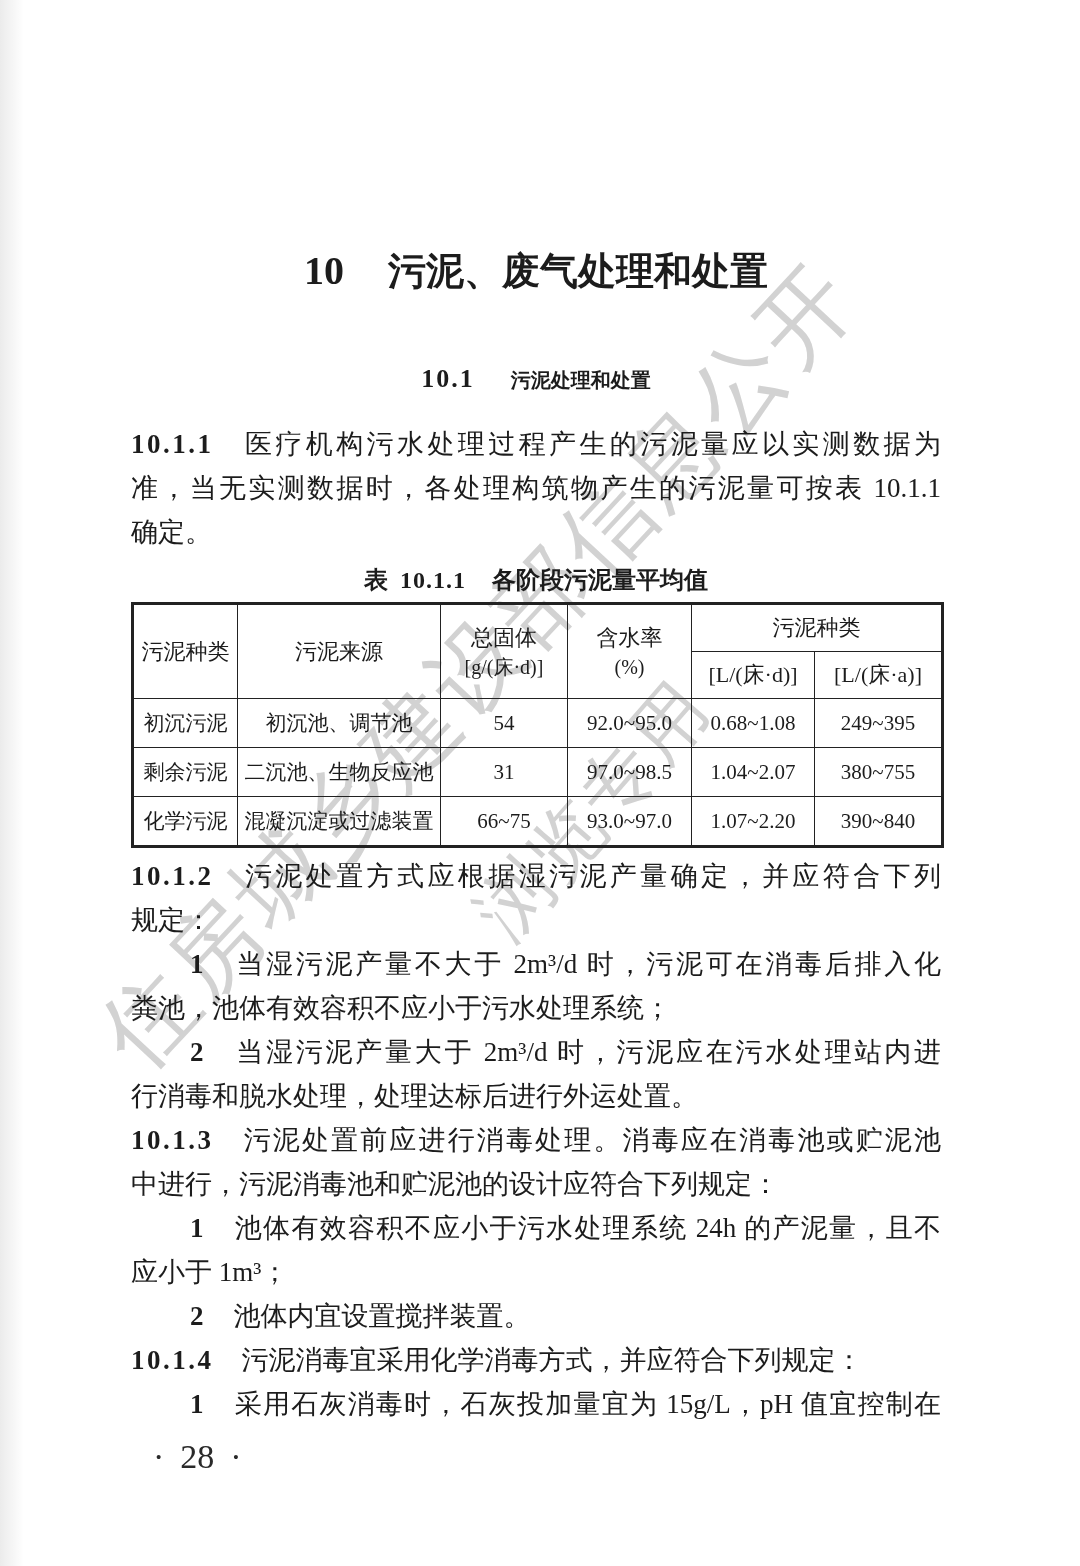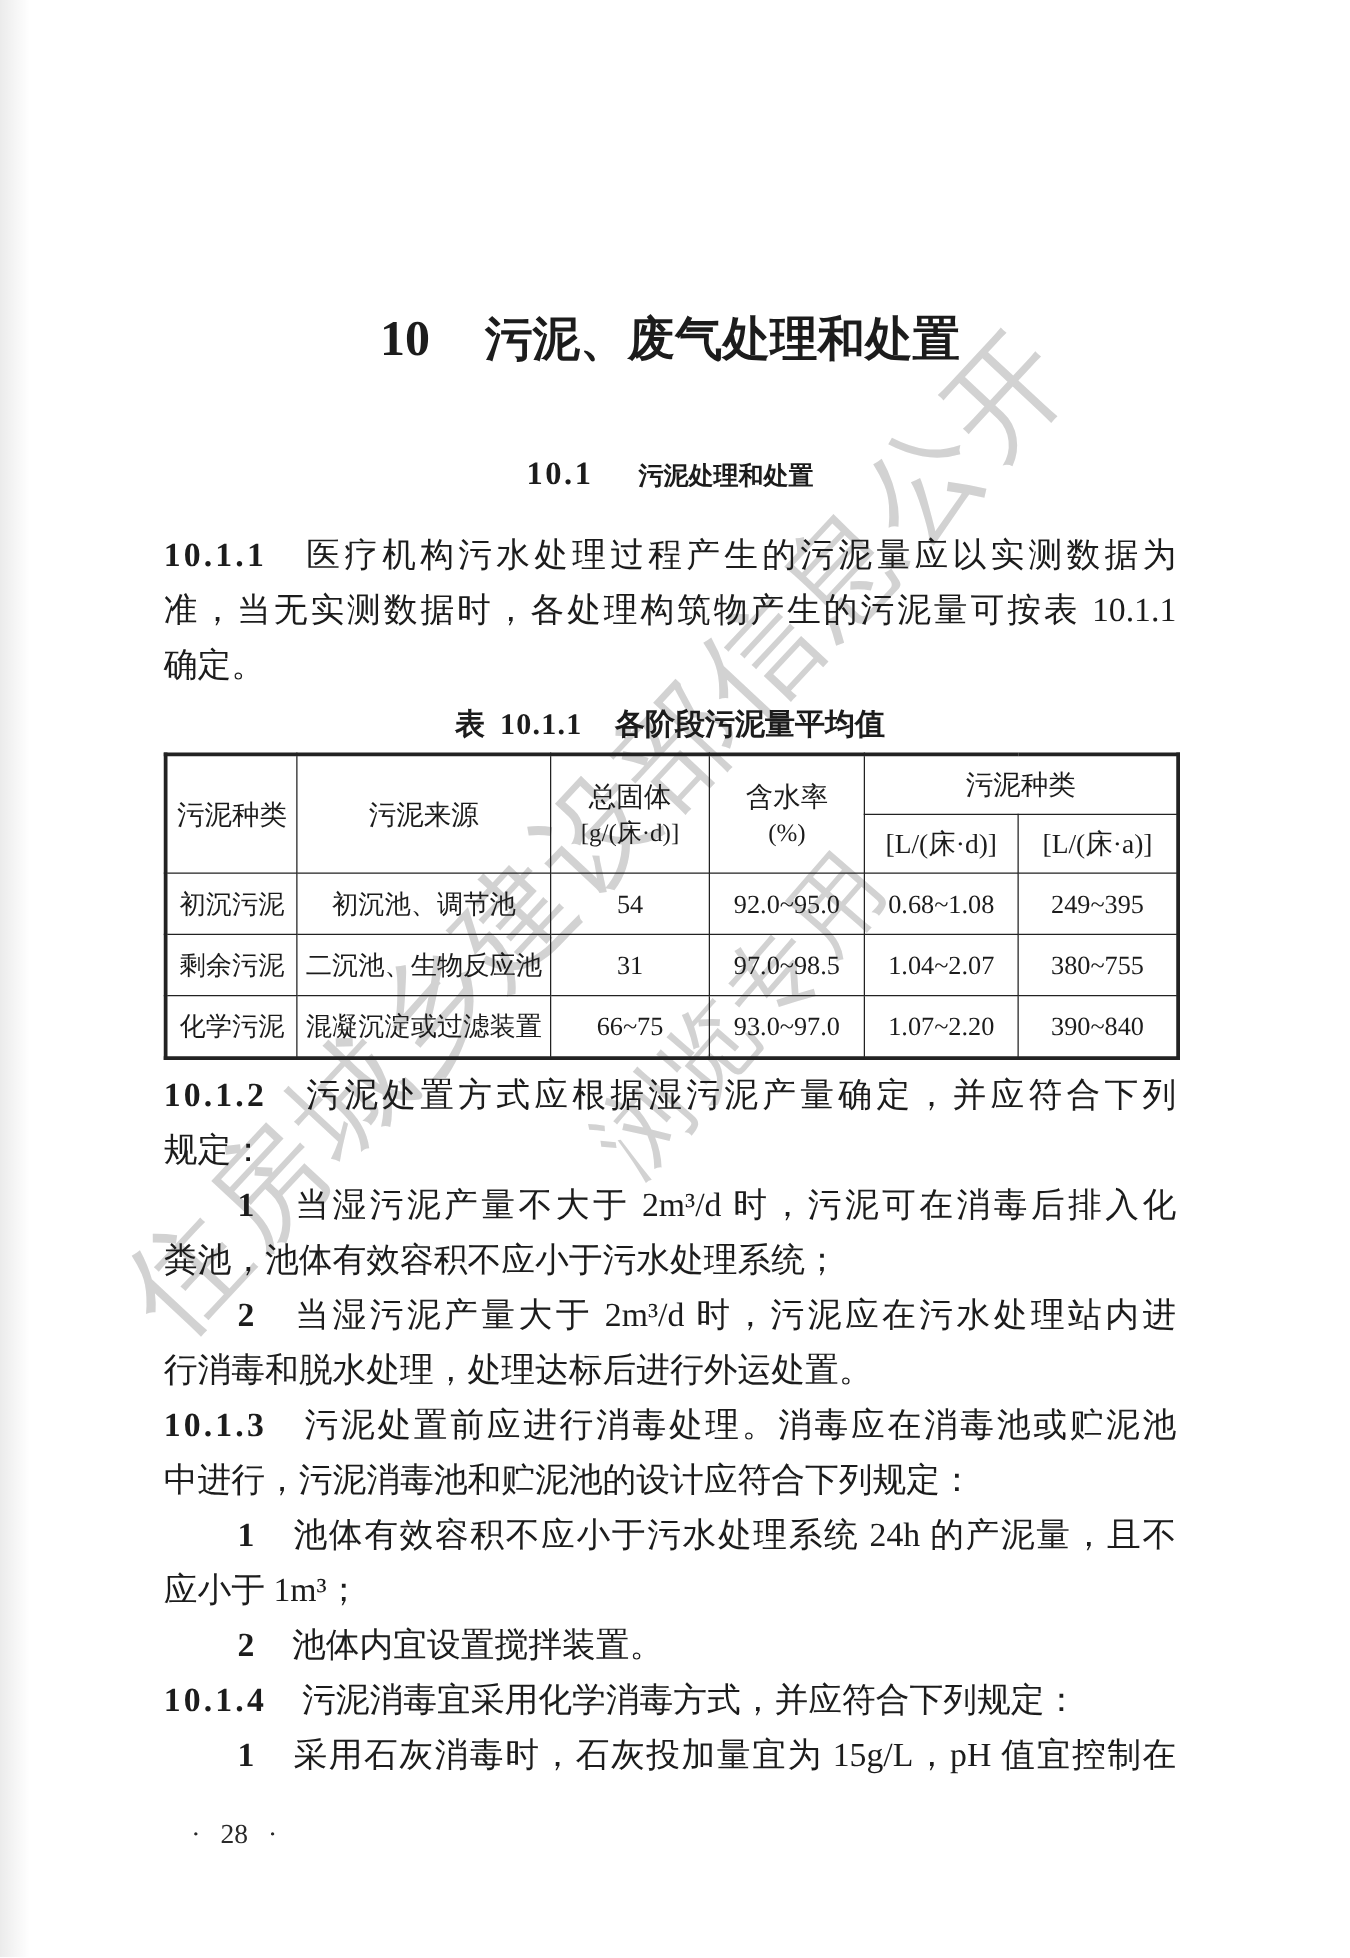--- a/index.html
+++ b/index.html
@@ -48,21 +48,21 @@
   table.t th,table.t td{border:1.5px solid #222;padding:0;text-align:center;vertical-align:middle;
           font-weight:normal;font-family:"Liberation Serif","DejaVu Serif",serif;}
   table.t thead th{font-size:22px;}
   .hr1 .grp{height:46px;}
   .hr2 th{height:46px;}
   .hname{font-size:22px;line-height:30px;}
   .hunit{font-size:20px;line-height:28px;}
   table.t tbody td{height:48px;font-size:21px;margin-left:48px;}
 
   
-  .footer{margin-top:28px;padding-left:22px;font-size:22px;color:#2a2a2a;}
+  .footer{margin-top:12px;padding-left:22px;font-size:34px;color:#2a2a2a;}
   .fpage{margin:0 16px;}
 </style>
 </head>
 <body>
 
 <div class="page">
 
   <div class="wm wm-primary">住房城乡建设部信息公开</div>
   <div class="wm wm-secondary">浏览专用</div>
 

